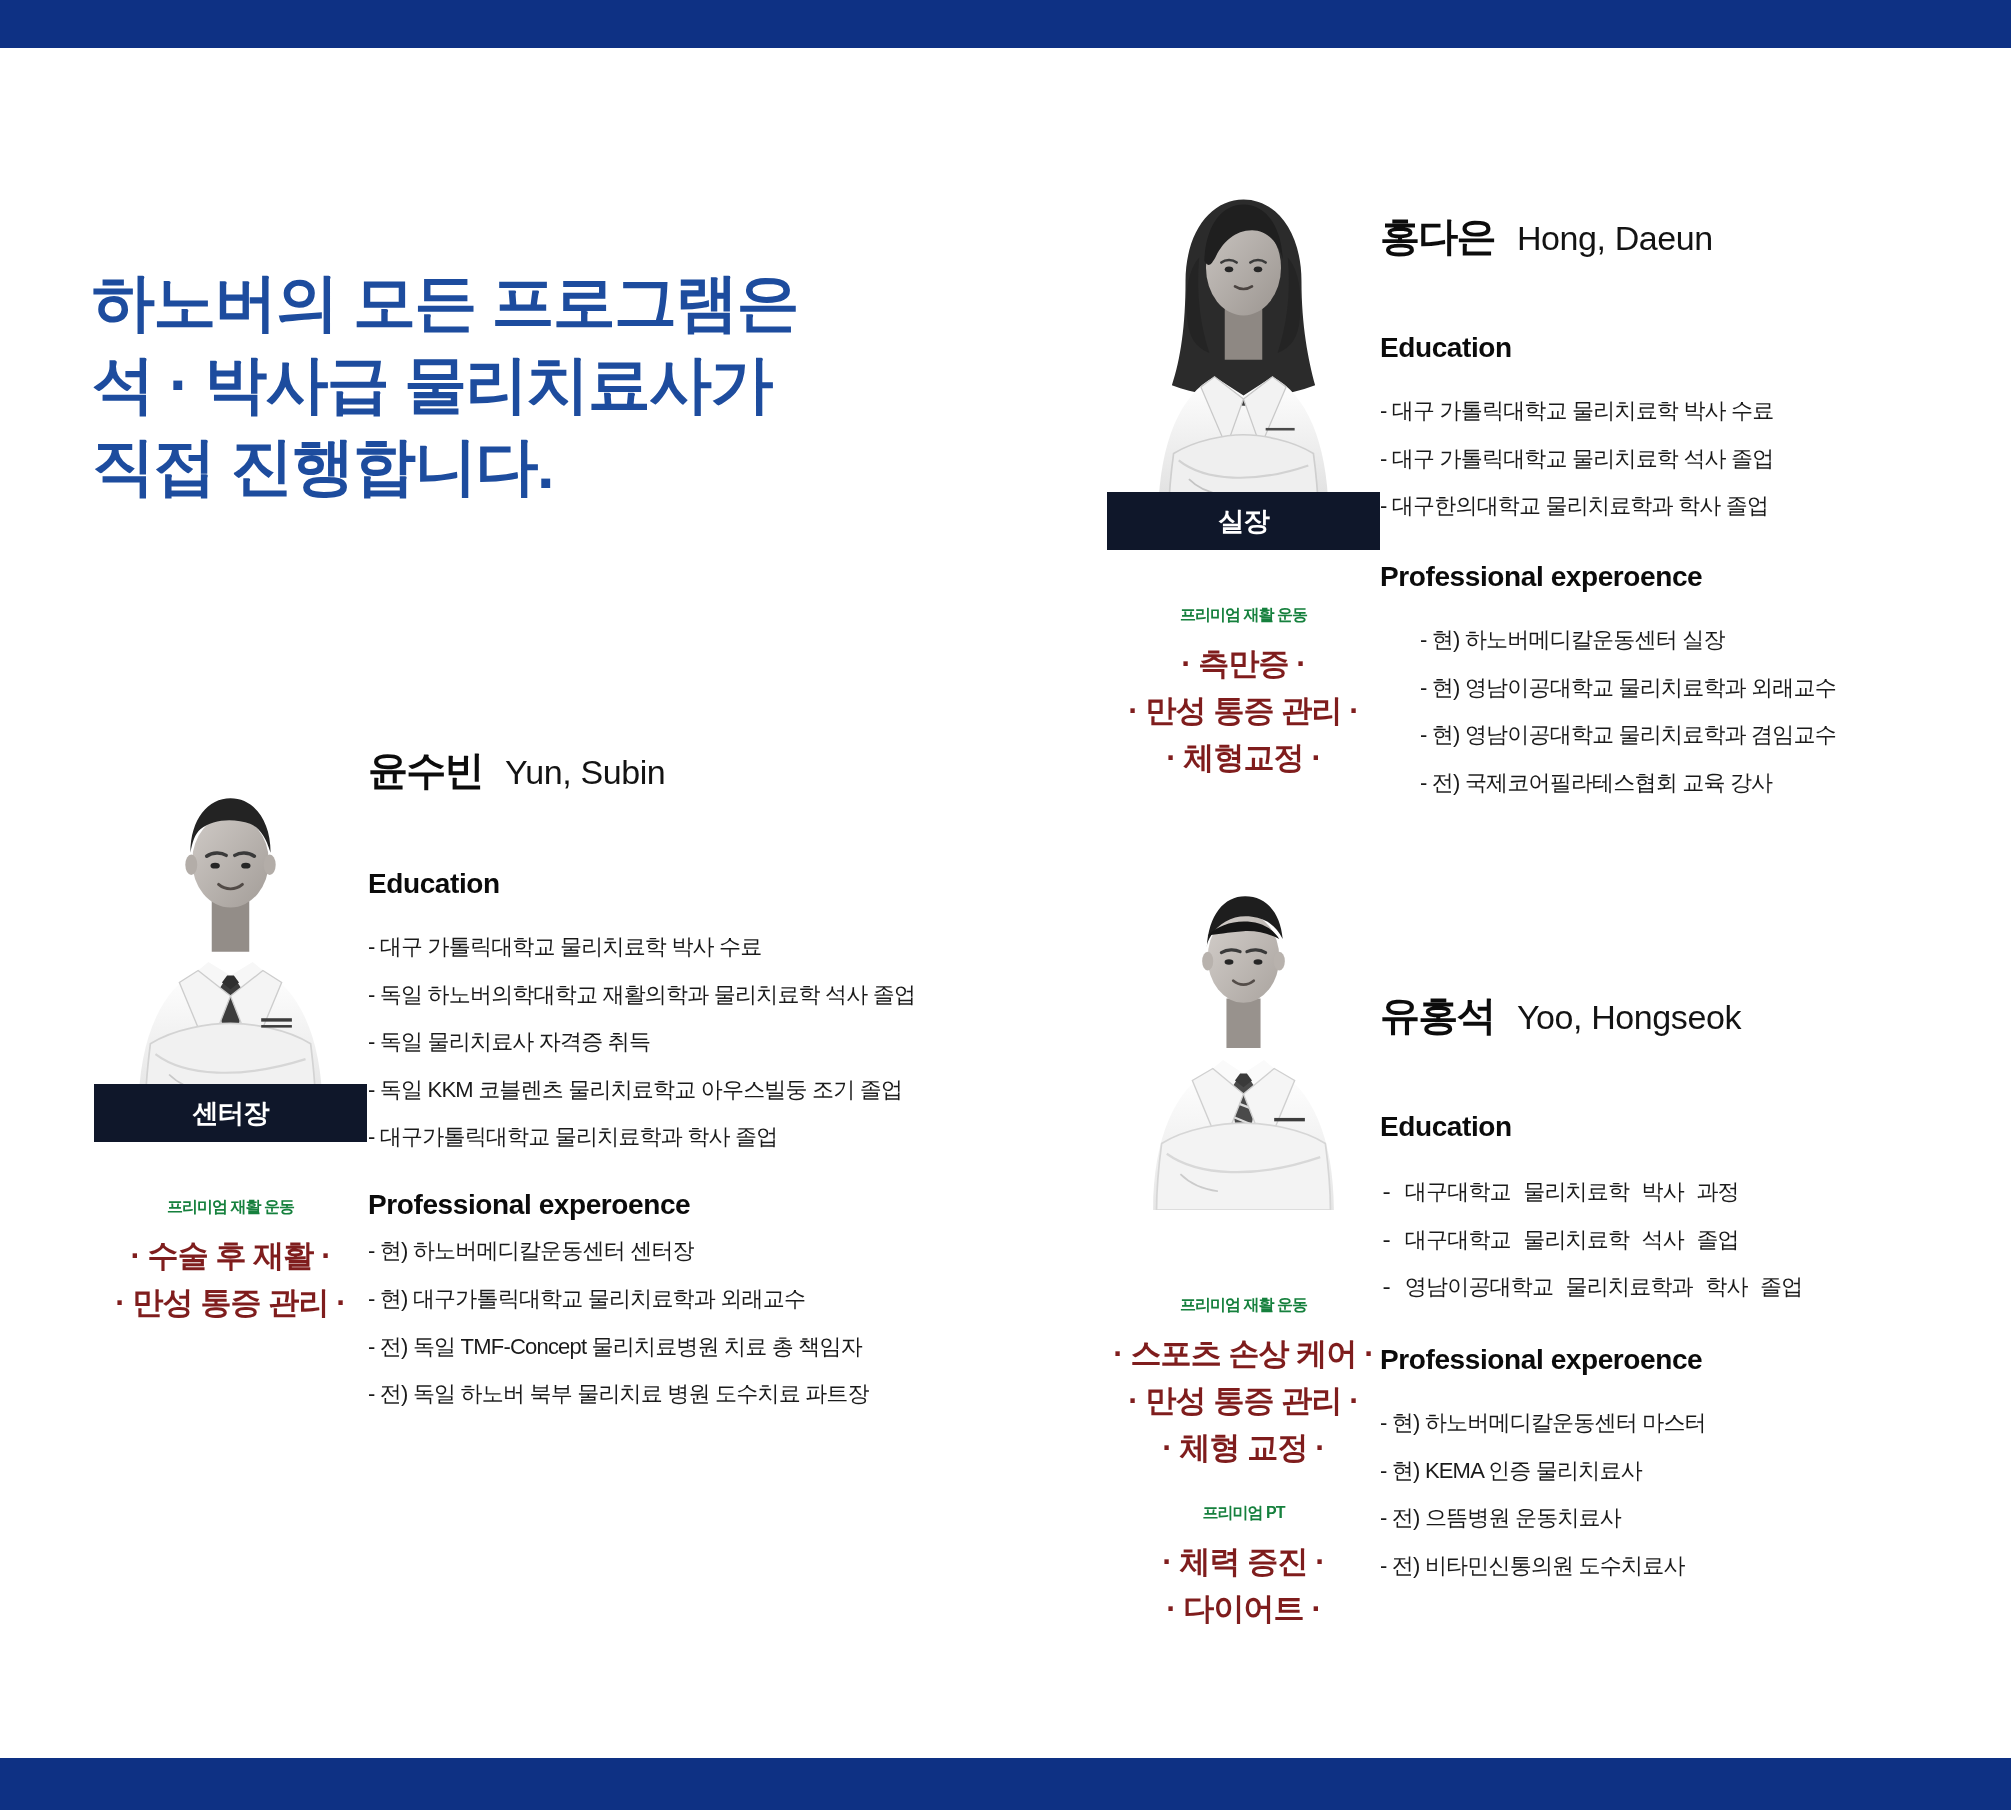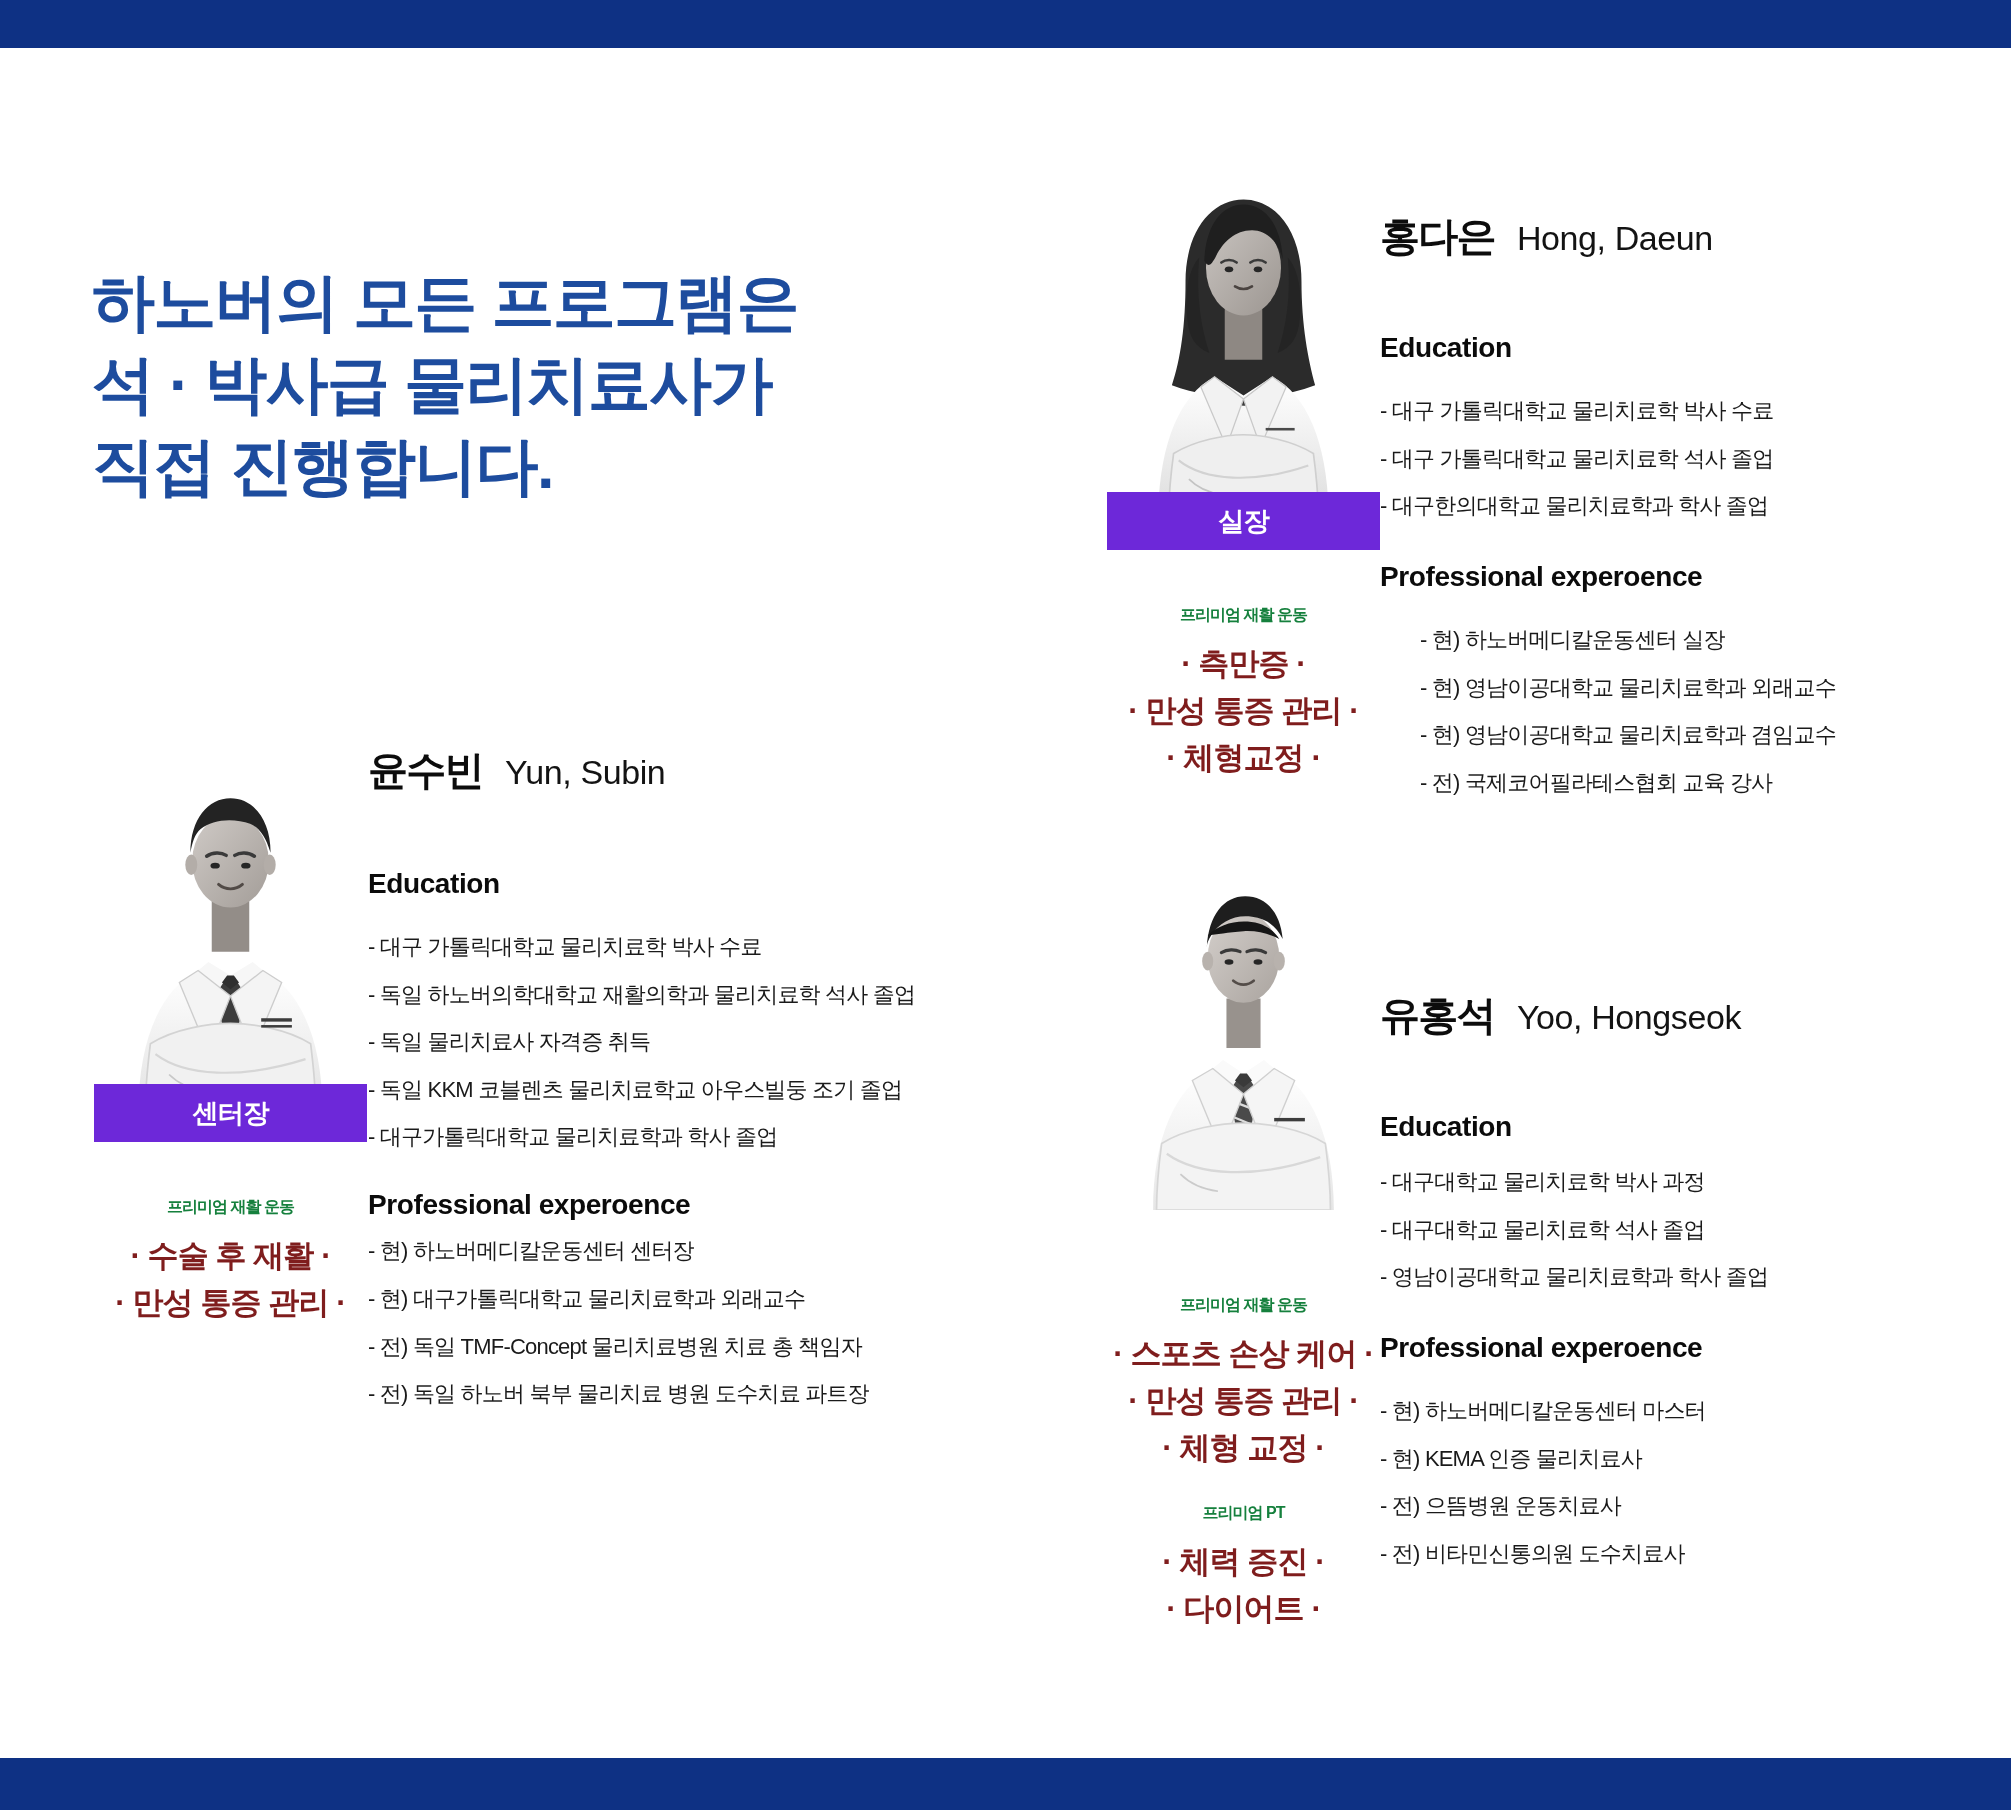--- a/index.html
+++ b/index.html
@@ -52,21 +52,21 @@
     width: 273px;
     overflow: hidden;
   }
   .photo svg { display: block; width: 100%; height: 100%; }
 
   .role-badge {
     position: absolute;
     left: 0;
     width: 273px;
     height: 58px;
-    background: #6d28d9;
+    background: #0f172a;
     color: #ffffff;
     font-size: 26.4px;
     font-weight: 800;
     letter-spacing: -0.9px;
     display: flex;
     align-items: center;
     justify-content: center;
   }
 
   .spec-block { text-align: center; width: 273px; }
@@ -368,21 +368,21 @@
     </div>
   </div>
 
   <div class="info-col" style="left:1380px; top:988px;">
     <div class="name-row">
       <span class="name-ko">유홍석</span>
       <span class="name-en">Yoo, Hongseok</span>
     </div>
 
     <div class="section-heading" style="margin-top:68px;">Education</div>
-    <ul class="bullet-list" style="margin-top:28px;">
+    <ul class="bullet-list" style="margin-top:40px;font-family:Liberation Mono, monospace;">
       <li>- 대구대학교 물리치료학 박사 과정</li>
       <li>- 대구대학교 물리치료학 석사 졸업</li>
       <li>- 영남이공대학교 물리치료학과 학사 졸업</li>
     </ul>
 
     <div class="section-heading" style="margin-top:44px;">Professional experoence</div>
     <ul class="bullet-list" style="margin-top:36px;">
       <li>- 현) 하노버메디칼운동센터 마스터</li>
       <li>- 현) KEMA 인증 물리치료사</li>
       <li>- 전) 으뜸병원 운동치료사</li>

